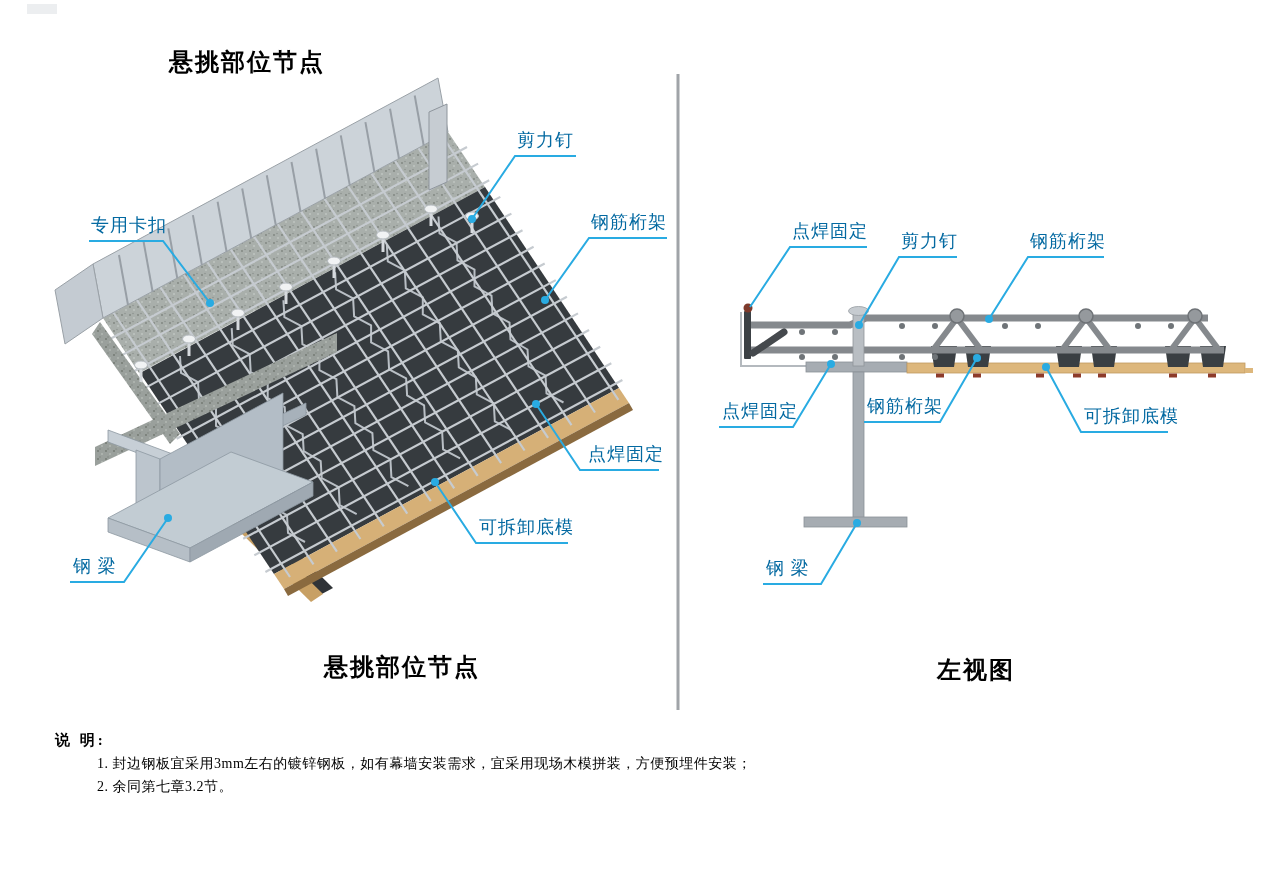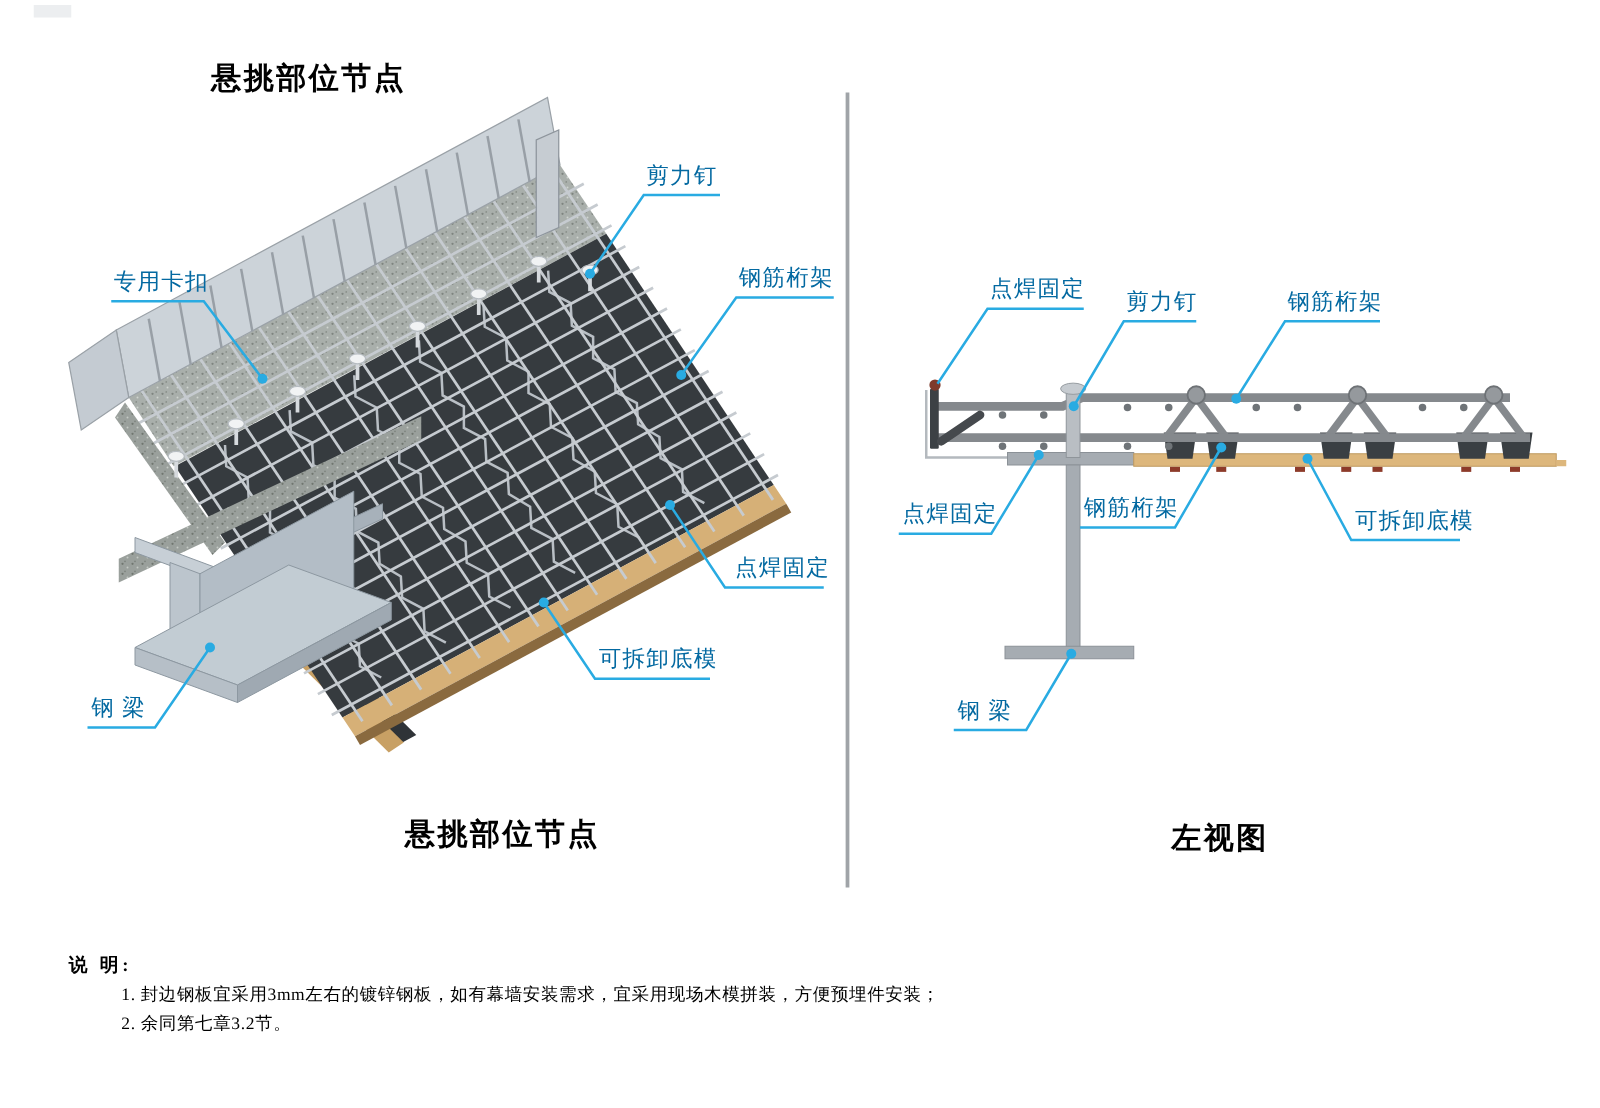--- a/index.html
+++ b/index.html
@@ -15,21 +15,21 @@
     color:#0369a1;line-height:1.1;z-index:5;
   }
   .title{
     position:absolute;white-space:nowrap;font-size:24px;font-weight:bold;
     letter-spacing:2px;color:#000;z-index:5;
   }
   .caption{
     position:absolute;white-space:nowrap;font-size:24px;font-weight:bold;
     letter-spacing:2px;color:#000;z-index:5;
   }
-  .notes{position:absolute;left:55px;top:731px;z-index:5;color:#000;margin-top:32px;}
+  .notes{position:absolute;left:55px;top:731px;z-index:5;color:#000;}
   .notes-heading{font-size:15px;font-weight:bold;letter-spacing:3px;}
   .note-line{font-size:14px;margin-left:42px;margin-top:5px;letter-spacing:0.5px;}
 </style>
 </head>
 <body>
 
 <div id="stage">
 
 <svg width="1280" height="886" viewBox="0 0 1280 886">
   <defs>

